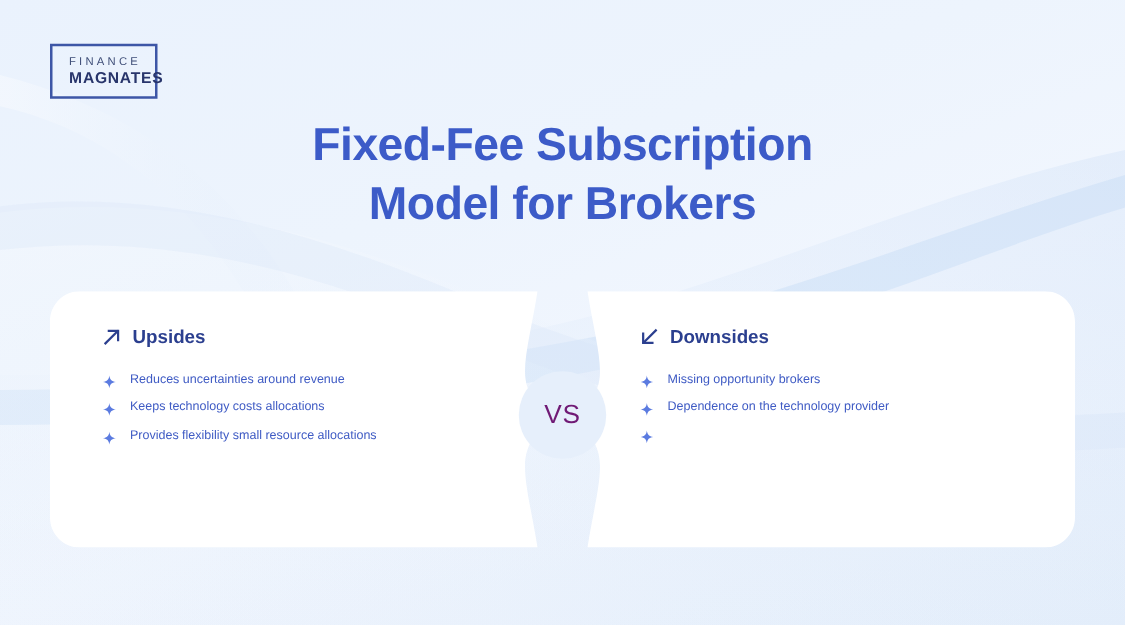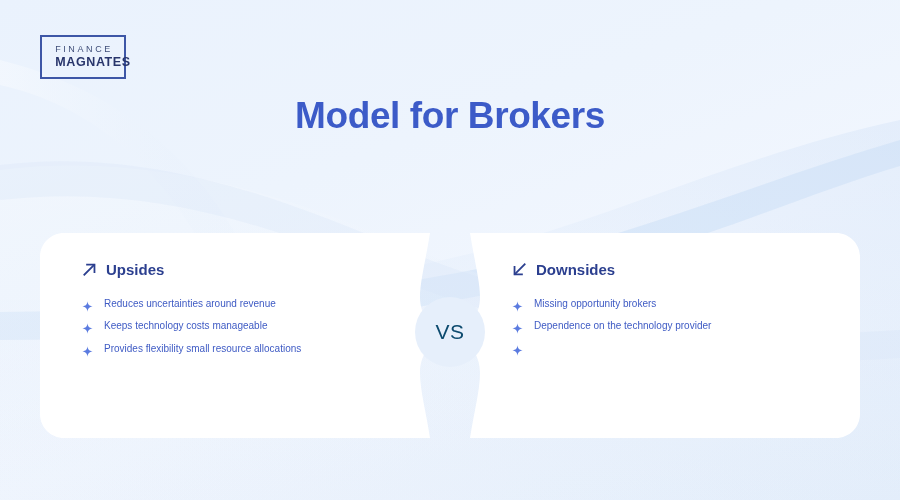--- a/index.html
+++ b/index.html
@@ -150,21 +150,21 @@
     top: 297px;
     width: 70px;
     height: 70px;
     border-radius: 50%;
     background: #e6effb;
     display: flex;
     align-items: center;
     justify-content: center;
   }
   .vs-text {
-    color: #0c4a6e;
+    color: #701a75;
     font-size: 21px;
     font-weight: 400;
     letter-spacing: 0.5px;
   }
 </style>
 </head>
 <body>
 
 <div class="canvas">
 
@@ -189,20 +189,21 @@
     <path d="M0,60 C120,90 200,160 250,260 L210,260 C160,165 90,105 0,85 Z" fill="url(#sw3)" opacity="0.4"></path>
     <path d="M900,330 C700,345 520,300 380,240 C240,180 120,150 0,165 L0,200 C130,185 250,215 380,272 C520,332 710,372 900,358 Z" fill="#d6e6f8" opacity="0.3"></path>
   </svg>
 
   <div class="logo-box">
     <div class="logo-line1">FINANCE</div>
     <div class="logo-line2">MAGNATES</div>
   </div>
 
   <div class="title">
+    <span class="title-line">Fixed-Fee Subscription</span>
     <span class="title-line">Model for Brokers</span>
   </div>
 
   <div class="cards">
 
     <svg class="cards-svg" viewBox="0 0 820 205" aria-hidden="true">
 
       <path d="M24,0 L390,0 C386,26 380,48 380,64 C380,84 392,90 392,102
                C392,114 380,120 380,140 C380,157 386,179 390,205
                L24,205 C10.7,205 0,194.3 0,181 L0,24 C0,10.7 10.7,0 24,0 Z" fill="#ffffff"></path>
@@ -233,21 +234,21 @@
             </svg>
           </span>
           <span class="bullet-text">Reduces uncertainties around revenue</span>
         </li>
         <li class="bullet-item">
           <span class="bullet-star">
             <svg viewBox="0 0 12 12" width="11" height="11" aria-hidden="true">
               <path d="M6,0.4 C6.5,4.1 7.9,5.5 11.6,6 C7.9,6.5 6.5,7.9 6,11.6 C5.5,7.9 4.1,6.5 0.4,6 C4.1,5.5 5.5,4.1 6,0.4 Z" fill="#5b7be0"></path>
             </svg>
           </span>
-          <span class="bullet-text">Keeps technology costs manageable</span>
+          <span class="bullet-text">Keeps technology costs allocations</span>
         </li>
         <li class="bullet-item">
           <span class="bullet-star">
             <svg viewBox="0 0 12 12" width="11" height="11" aria-hidden="true">
               <path d="M6,0.4 C6.5,4.1 7.9,5.5 11.6,6 C7.9,6.5 6.5,7.9 6,11.6 C5.5,7.9 4.1,6.5 0.4,6 C4.1,5.5 5.5,4.1 6,0.4 Z" fill="#5b7be0"></path>
             </svg>
           </span>
           <span class="bullet-text">Provides flexibility small resource allocations</span>
         </li>
       </ul>

